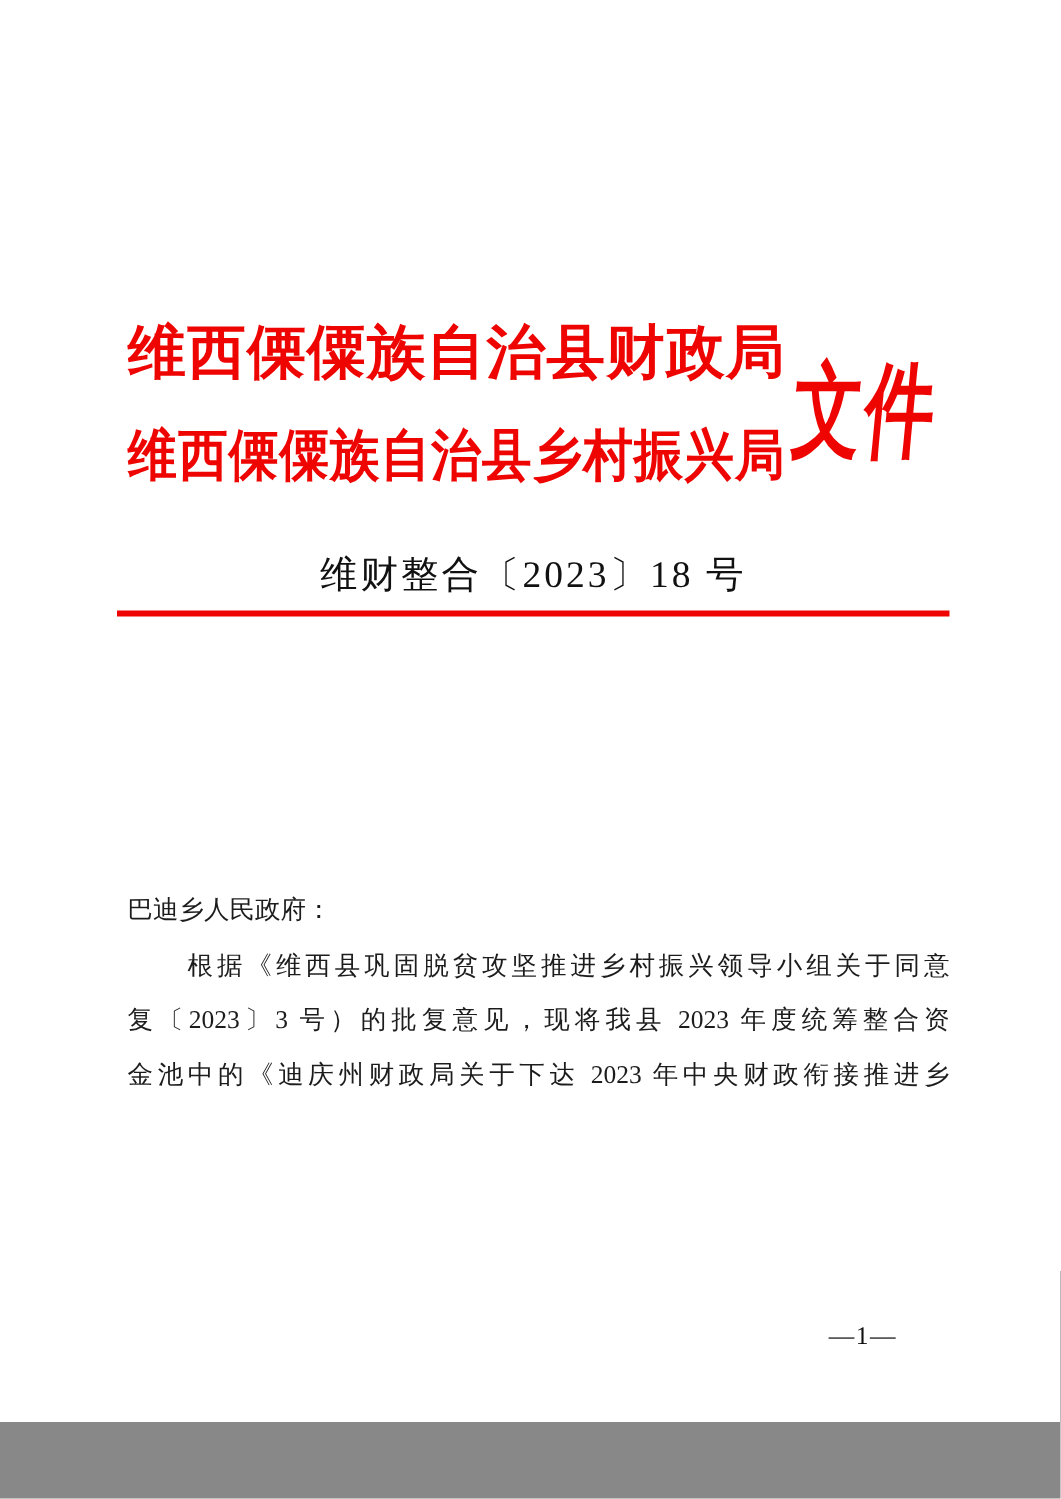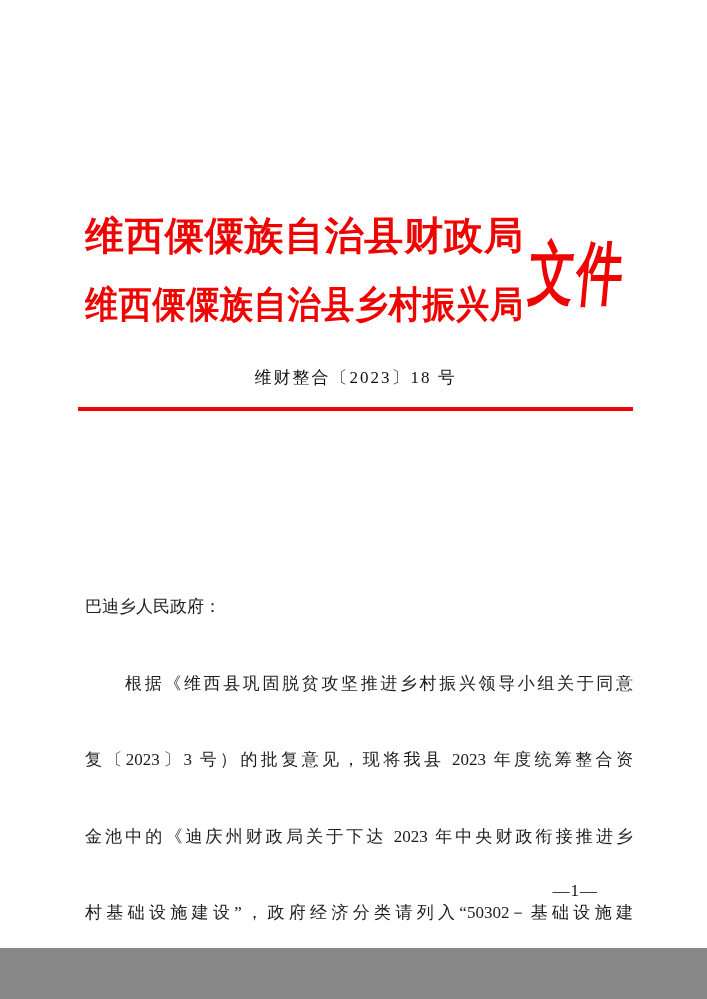--- a/index.html
+++ b/index.html
@@ -22,21 +22,21 @@
   .org-line-1 { top:216px; font-size:39px; }
   .org-line-2 { top:287px; font-size:33px; transform:scaleY(1.12); transform-origin:top left; }
   .doc-type {
     position:absolute; left:532px; top:240px;
     color:#ee0400; font-weight:bold; font-size:46px; line-height:1;
     transform:scaleY(1.5) skewX(-8deg); transform-origin:top left;
     letter-spacing:2px; white-space:nowrap;
   }
   .doc-number {
     position:absolute; left:78px; top:366px; width:555px;
-    text-align:center; font-size:17px; color:#111;
+    text-align:center; font-size:25px; color:#111;
     letter-spacing:2px;
   }
   .red-rule {
     position:absolute; left:78px; top:407px; width:555px; height:4px;
     background:#ee0400;
   }
   
   .title-block {
     position:absolute; left:62px; top:452px; width:555px;
     text-align:center; font-weight:bold; color:#000;
@@ -44,21 +44,20 @@
   }
   
   .body-block {
     position:absolute; left:85px; top:589px; width:548px;
     font-size:17px; line-height:36.5px; color:#1c1c1c;
   }
   .salutation { text-align:left; }
   .body-line {
     text-align:justify; text-align-last:justify;
     white-space:nowrap;
-    margin-top:40px;
   }
   .body-line.indent { text-indent:40px; }
   
   .page-number {
     position:absolute; top:881px; right:109px;
     font-size:17px; color:#111; letter-spacing:1px;
   }
 </style>
 </head>
 <body>
@@ -72,18 +71,17 @@
   <div class="doc-number">维财整合〔2023〕18 号</div>
 
   <div class="red-rule"></div>
 
 
   <div class="body-block">
     <div class="salutation">巴迪乡人民政府：</div>
     <div class="body-line indent">根据《维西县巩固脱贫攻坚推进乡村振兴领导小组关于同意</div>
     <div class="body-line">复〔2023〕3 号）的批复意见，现将我县 2023 年度统筹整合资</div>
     <div class="body-line">金池中的《迪庆州财政局关于下达 2023 年中央财政衔接推进乡</div>
-    <div class="body-line">村基础设施建设”，政府经济分类请列入“50302－基础设施建</div>
   </div>
 
   <div class="page-number">—1—</div>
 
 </div>
 
 </body></html>

